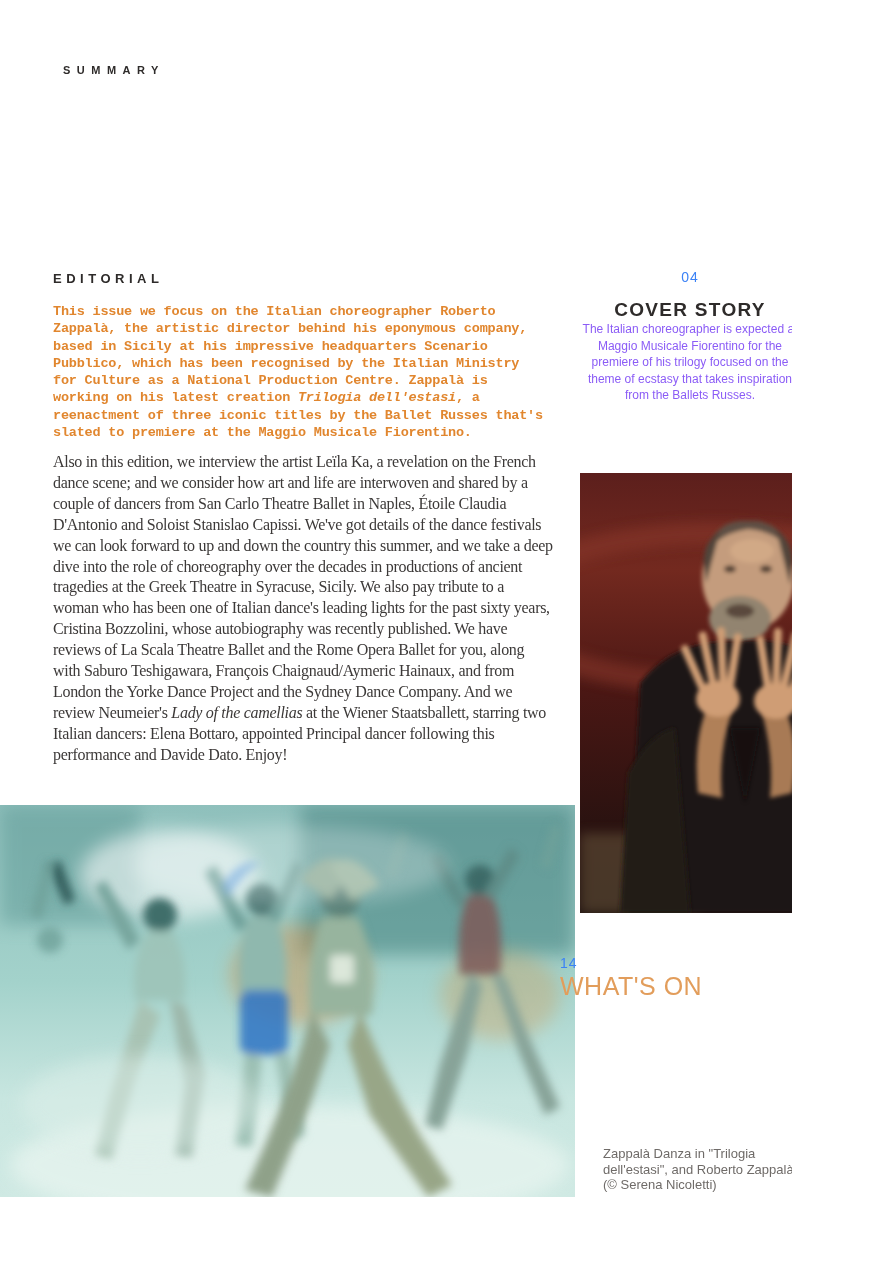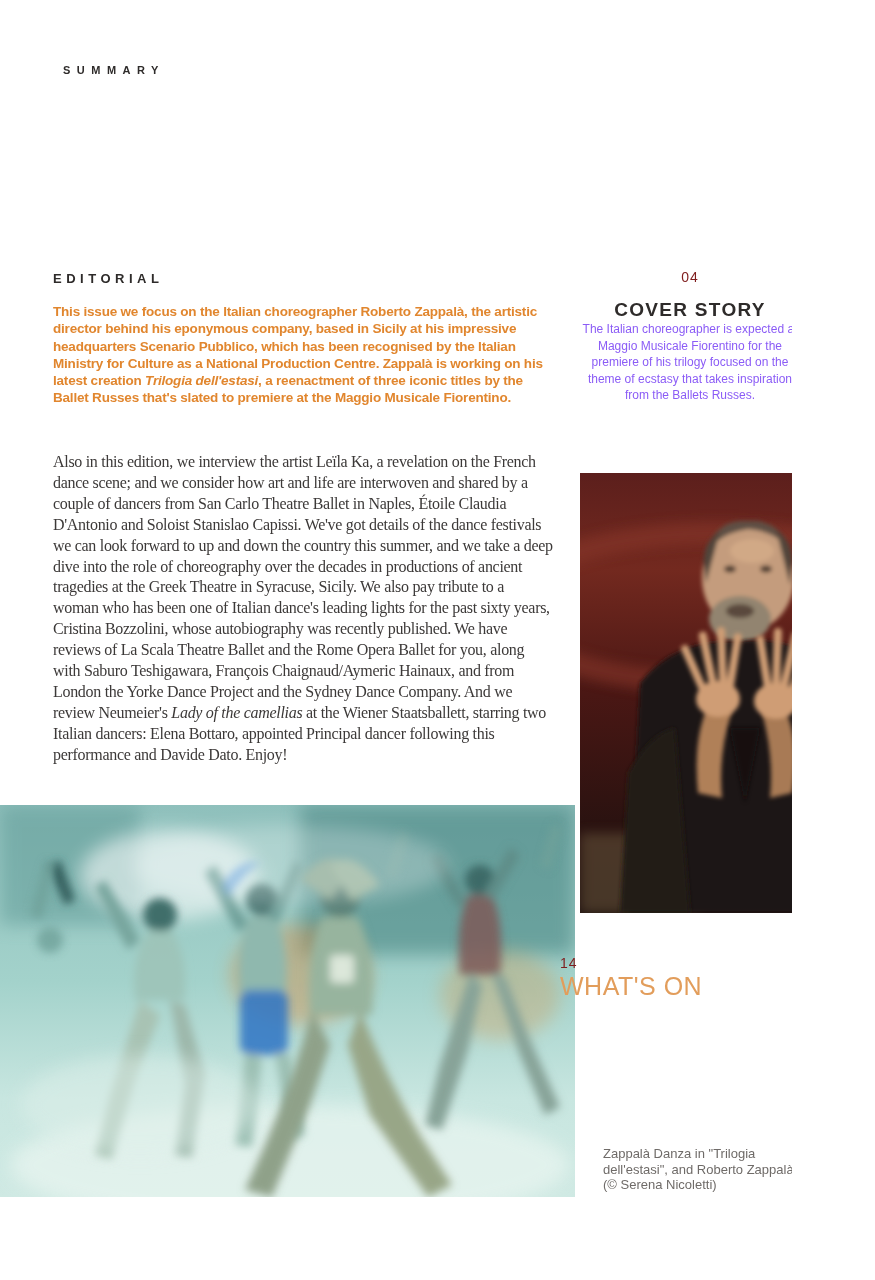--- a/index.html
+++ b/index.html
@@ -30,20 +30,21 @@
   }
   .editorial-intro {
     position: absolute;
     left: 53px; top: 303px;
     width: 492px;
     font-size: 13.5px;
     line-height: 17.3px;
     font-weight: bold;
     letter-spacing: -0.2px;
     color: #e1862e;
+    font-family: Liberation Mono, monospace;
   }
   .editorial-intro em { font-style: italic; }
   .editorial-body {
     position: absolute;
     left: 53px; top: 452px;
     width: 500px;
     font-family: "Liberation Serif", serif;
     font-size: 16px;
     line-height: 20.9px;
     letter-spacing: -0.3px;
@@ -52,21 +53,21 @@
   .editorial-body em { font-style: italic; }
   .cover-story {
     position: absolute;
     left: 578px; top: 269px;
     width: 224px;
     text-align: center;
   }
   .page-number {
     font-size: 14px;
     letter-spacing: 1px;
-    color: #7f1d1d;
+    color: #3b82f6;
   }
   .cover-story .kicker {
     margin-top: 14px;
     font-size: 19px;
     font-weight: bold;
     letter-spacing: 1.3px;
     color: #2e2b2a;
   }
   .cover-story .title {
     margin-top: 2px;

